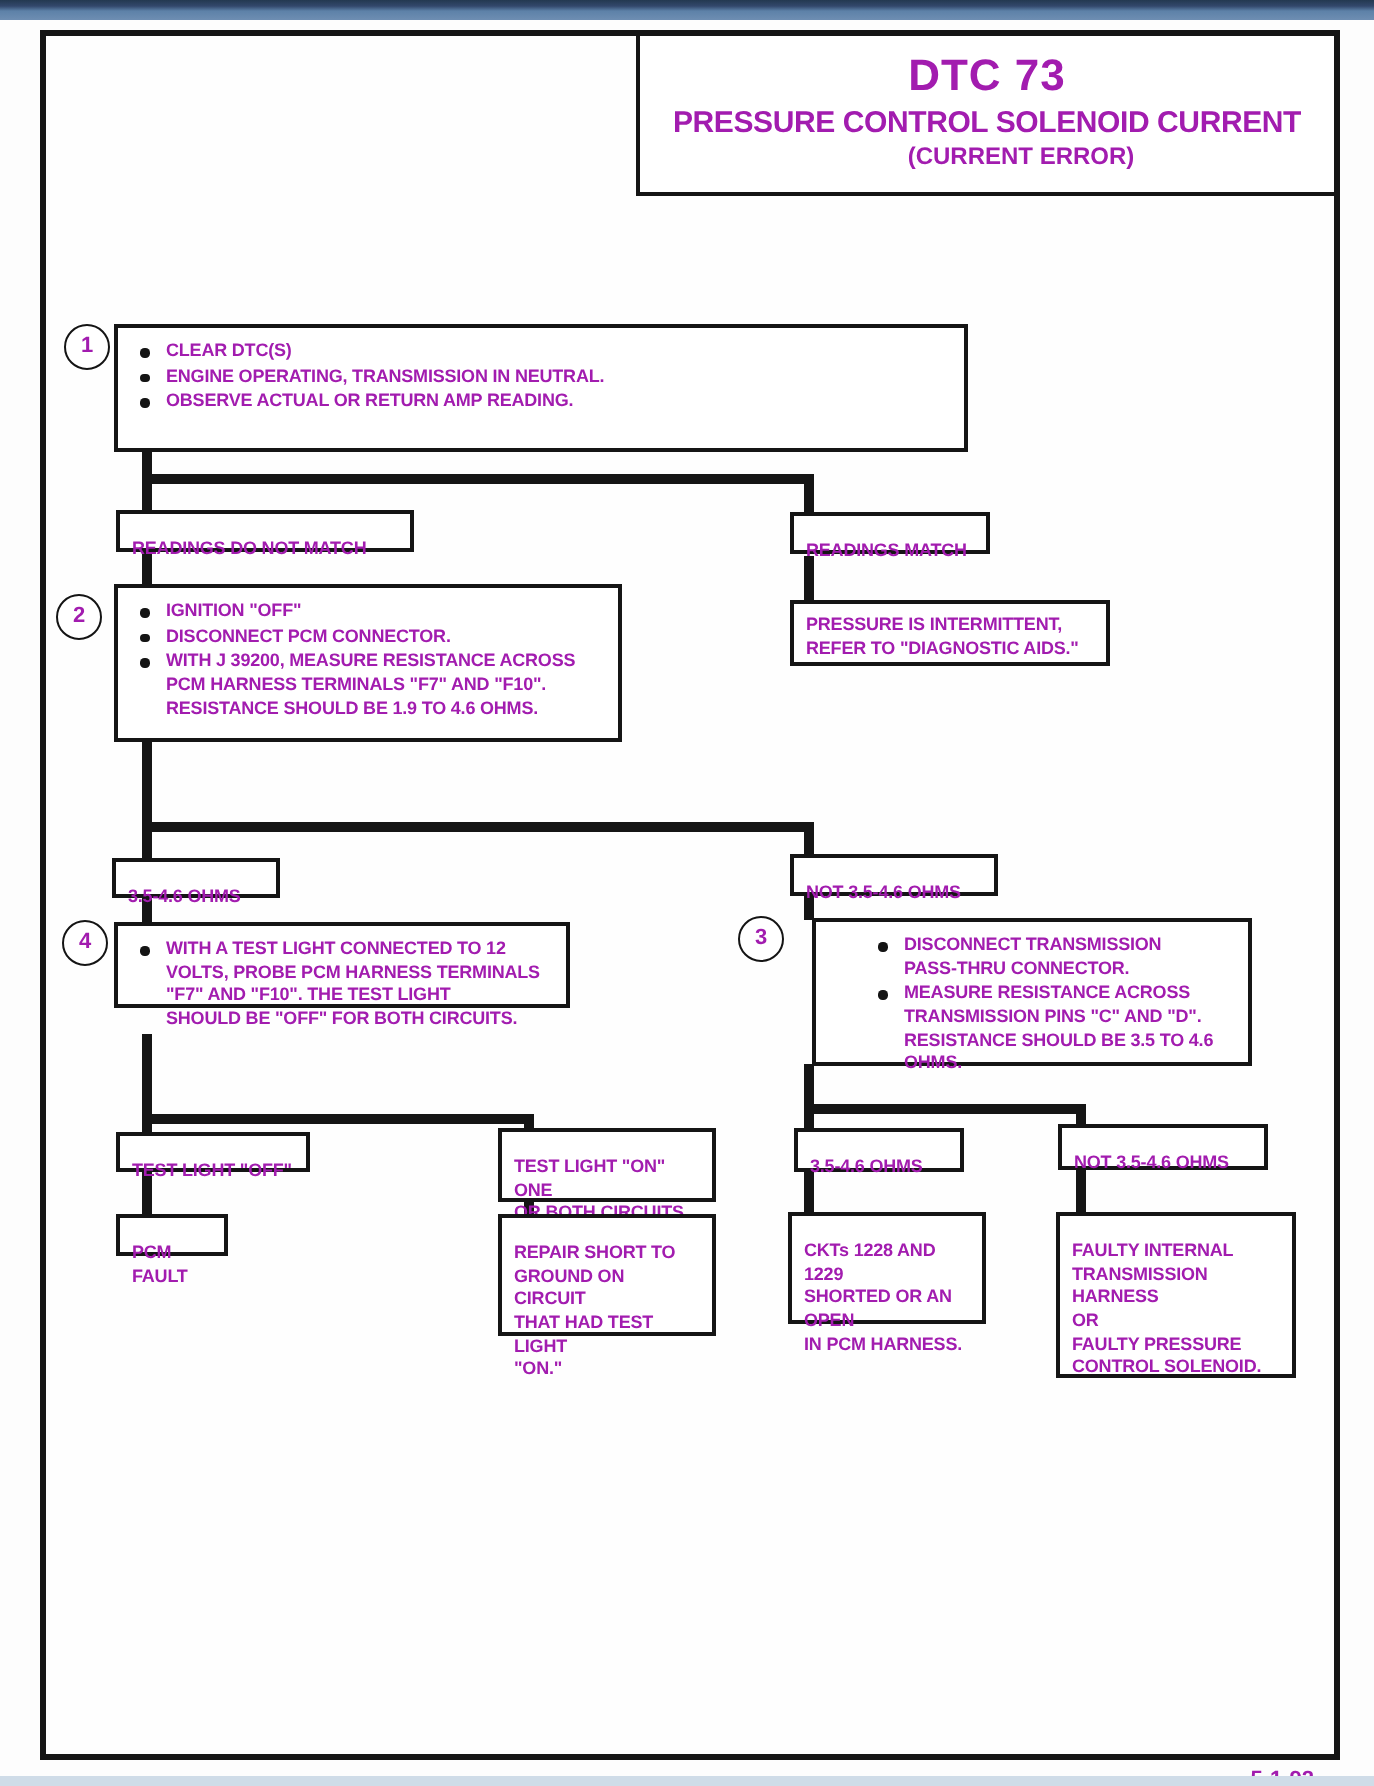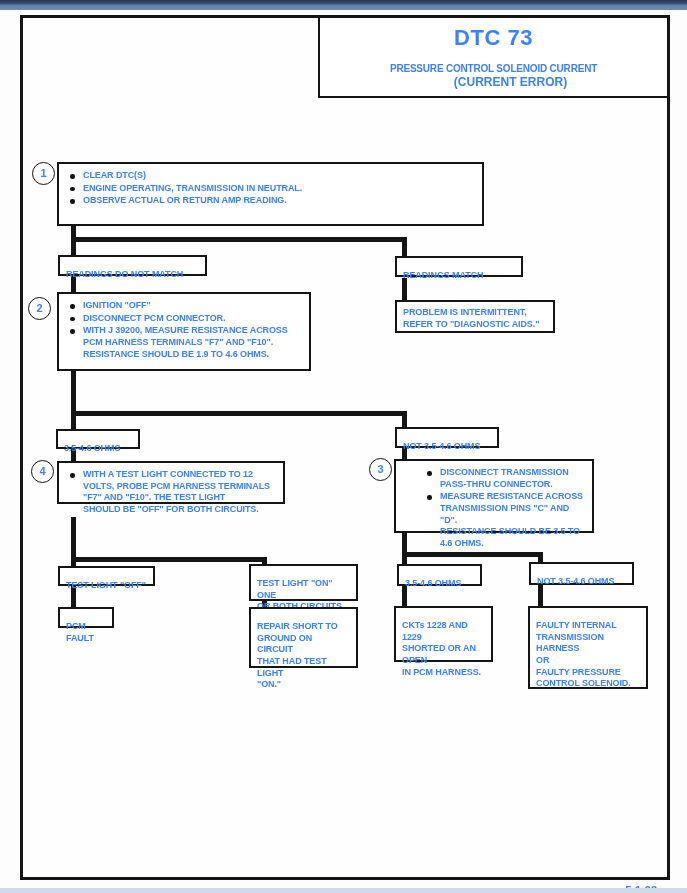--- a/index.html
+++ b/index.html
@@ -1,30 +1,30 @@
 <!DOCTYPE html>
 <html><head>
 <meta charset="utf-8">
 <style>
   * { box-sizing: border-box; margin: 0; padding: 0; }
   body { background:#fff; font-family:"Liberation Sans", sans-serif; }
-  .screen { position:relative; width:687px; height:893px; background:#fdfdfd; overflow:hidden; color:#3b82f6;text-decoration:underline; }
+  .screen { position:relative; width:687px; height:893px; background:#fdfdfd; overflow:hidden; color:#a21caf;text-decoration:underline; }
 
   .topbar { position:absolute; left:0; top:0; width:687px; height:10px;
             background:linear-gradient(to bottom, #233850 0%, #32476b 30%, #5d81a8 55%, #6e8eb2 100%); }
   .bottombar { position:absolute; left:0; top:888px; width:687px; height:5px; background:#cfdce8; }
 
   .frame { position:absolute; left:20px; top:15px; width:650px; height:865px;
            border:3px solid #151515; background:#fefefe; }
 
   .titlebox { position:absolute; left:318px; top:15px; width:352px; height:83px;
               border:2px solid #151515; border-top-width:3px; border-right-width:3px;
               background:#fff; text-align:center; padding-top:7px; }
   .t1 { font-size:22px; font-weight:bold; letter-spacing:0.5px; }
-  .t2 { font-size:10px; font-weight:bold; margin-top:12px; letter-spacing:-0.2px; }
+  .t2 { font-size:15px; font-weight:bold; margin-top:2px; letter-spacing:-0.2px; }
   .t3 { font-size:12px; font-weight:bold; margin-top:1px;padding-left:34px; }
 
   .box { position:absolute; border:2px solid #151515; background:#fff;
          font-size:9px; font-weight:bold; line-height:1.3; letter-spacing:-0.1px; }
   .lbl { padding:12px 6px 2px 6px; white-space:pre-line; }
   .stepbox { padding:6px 8px 4px 8px; }
   ul.blist { list-style:none; }
   ul.blist li { position:relative; padding-left:16px; white-space:pre-line; margin-bottom:1px; }
   ul.blist li::before { content:""; position:absolute; left:3px; top:4px; width:4.5px; height:4.5px;
                         border-radius:50%; background:#141414; }
@@ -79,48 +79,48 @@
 
   <div class="box stepbox" style="left:57px; top:162px; width:427px; height:64px;">
     <ul class="blist">
       <li>CLEAR DTC(S)</li>
       <li>ENGINE OPERATING, TRANSMISSION IN NEUTRAL.</li>
       <li>OBSERVE ACTUAL OR RETURN AMP READING.</li>
     </ul>
   </div>
 
   <div class="box lbl" style="left:58px; top:255px; width:149px; height:21px;">READINGS DO NOT MATCH</div>
-  <div class="box lbl" style="left:395px; top:256px; width:128px; height:21px;">READINGS MATCH</div>
+  <div class="box lbl" style="left:395px; top:256px; width:100px; height:21px;">READINGS MATCH</div>
 
   <div class="box stepbox" style="left:57px; top:292px; width:254px; height:79px;">
     <ul class="blist">
       <li>IGNITION "OFF"</li>
       <li>DISCONNECT PCM CONNECTOR.</li>
       <li>WITH J 39200, MEASURE RESISTANCE ACROSS
 PCM HARNESS TERMINALS "F7" AND "F10".
 RESISTANCE SHOULD BE 1.9 TO 4.6 OHMS.</li>
     </ul>
   </div>
 
-  <div class="box lbl" style="left:395px; top:300px; width:160px; height:33px; padding-top:5px;">PROBLEM IS INTERMITTENT,
+  <div class="box lbl" style="left:395px; top:300px; width:160px; height:33px; padding-top:5px;">PRESSURE IS INTERMITTENT,
 REFER TO "DIAGNOSTIC AIDS."</div>
 
   <div class="box lbl" style="left:56px; top:429px; width:84px; height:20px;">3.5-4.6 OHMS</div>
   <div class="box lbl" style="left:395px; top:427px; width:104px; height:21px;">NOT 3.5-4.6 OHMS</div>
 
   <div class="box stepbox" style="left:57px; top:461px; width:228px; height:43px;">
     <ul class="blist">
       <li>WITH A TEST LIGHT CONNECTED TO 12
 VOLTS, PROBE PCM HARNESS TERMINALS
 "F7" AND "F10".  THE TEST LIGHT
 SHOULD BE "OFF" FOR BOTH CIRCUITS.</li>
     </ul>
   </div>
 
-  <div class="box stepbox" style="left:394px; top:459px; width:200px; height:74px;padding-left:28px;">
+  <div class="box stepbox" style="left:406px; top:459px; width:220px; height:74px;padding-left:28px;">
     <ul class="blist">
       <li>DISCONNECT TRANSMISSION
 PASS-THRU CONNECTOR.</li>
       <li>MEASURE RESISTANCE ACROSS
 TRANSMISSION PINS "C" AND "D".
 RESISTANCE SHOULD BE 3.5 TO 4.6 OHMS.</li>
     </ul>
   </div>
 
   <div class="box lbl" style="left:58px; top:566px; width:97px; height:20px;">TEST LIGHT "OFF"</div>

